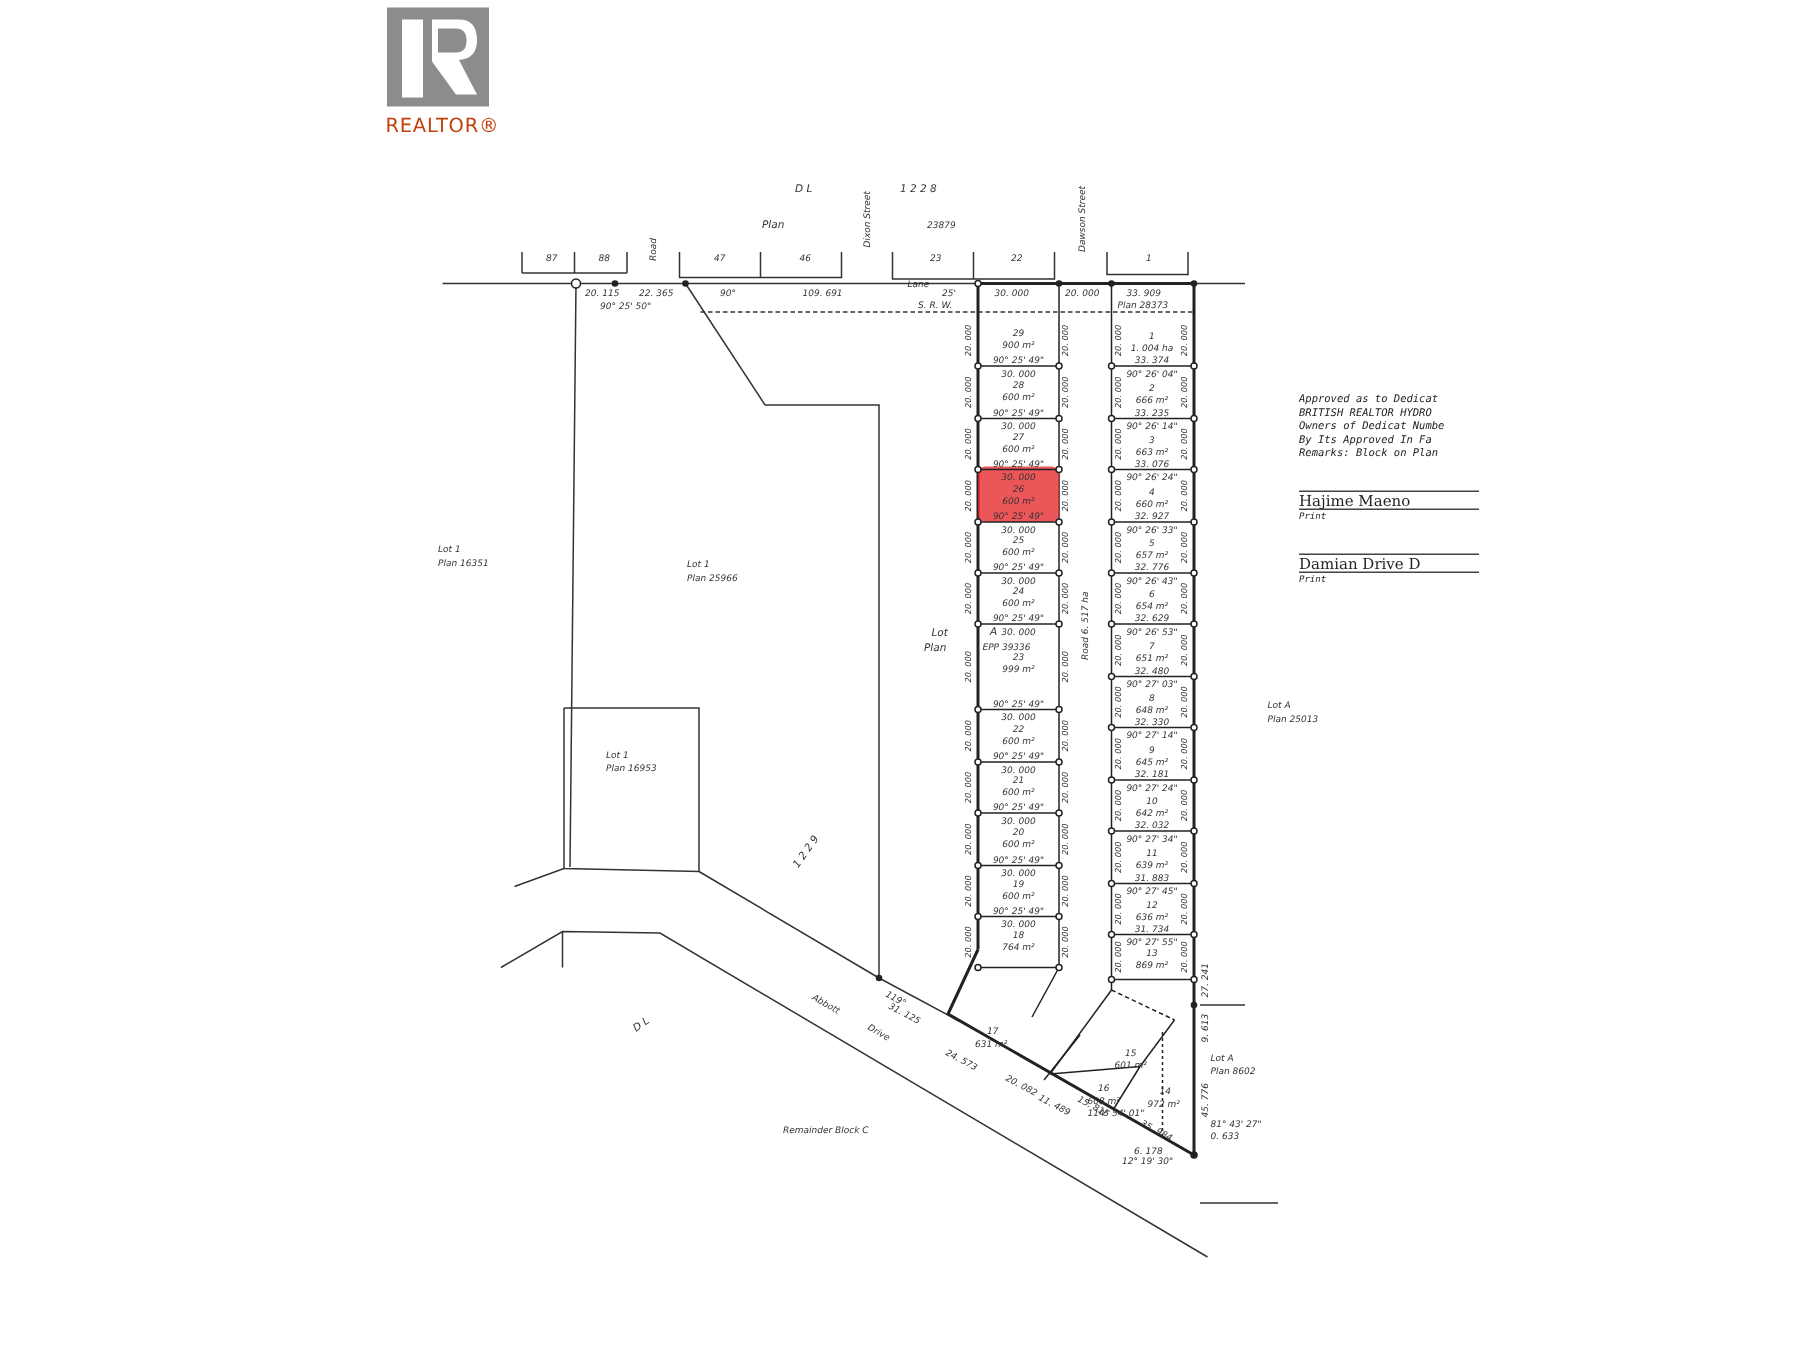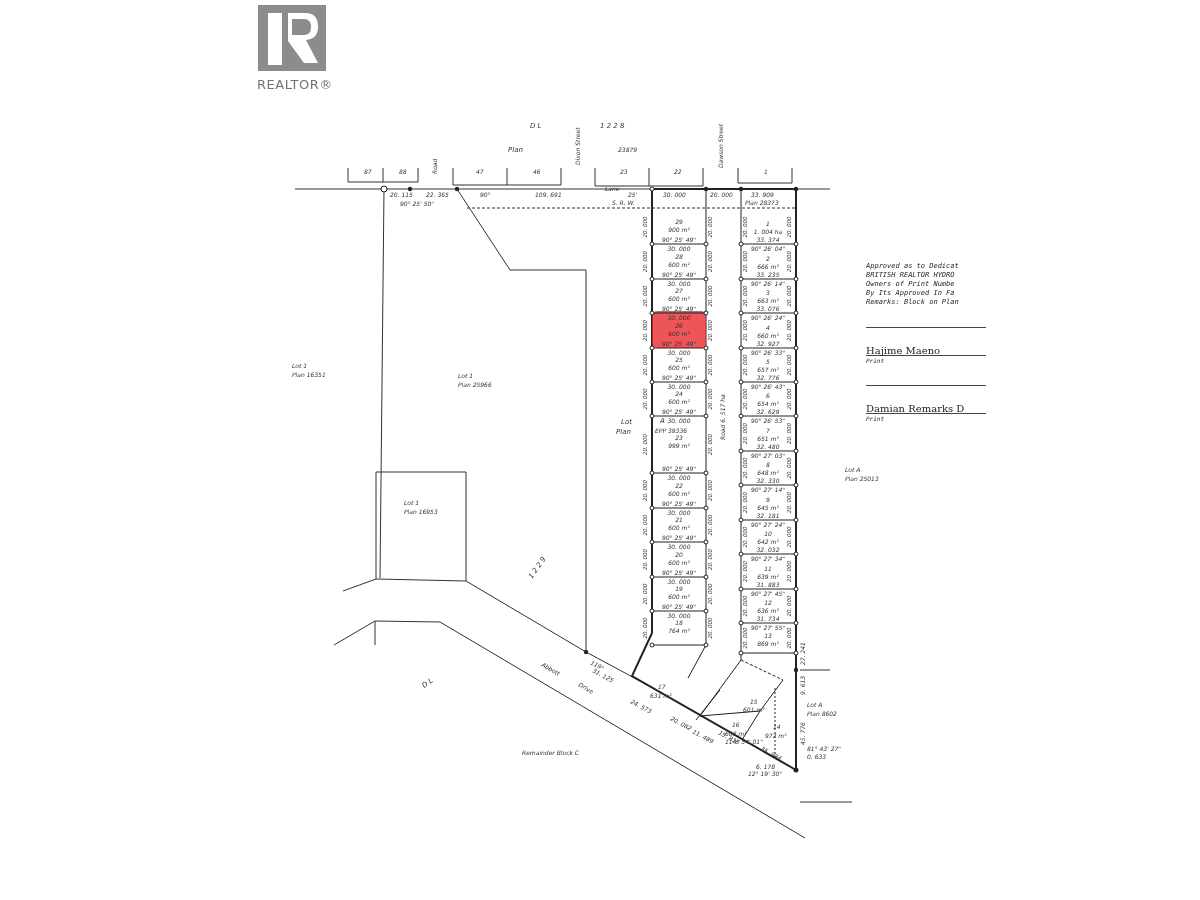--- a/index.html
+++ b/index.html
@@ -1,24 +1,24 @@
 <!DOCTYPE html>
 <html><head>
 <meta charset="utf-8">
 <style>
   html, body { margin:0; padding:0; background:#ffffff; }
   body { width:1200px; height:900px; position:relative; overflow:hidden; font-family:"DejaVu Sans", sans-serif; }
   .logo { position:absolute; left:257px; top:5px; width:70px; height:90px; }
   .logo-box { position:absolute; left:1px; top:0; width:68px; height:66px; background:#8c8c8c; }
-  .logo-text { position:absolute; left:0; top:72px; font-size:13px; color:#737373; letter-spacing:0.5px; }
+  .logo-text { position:absolute; left:0; top:72px; font-size:13px; color:#c2410c; letter-spacing:0.5px; }
   svg.plan { position:absolute; left:0; top:0; }
   svg.plan text { font-family:"DejaVu Sans", sans-serif; font-style:italic; fill:#333; }
   .sig { position:absolute; left:866px; top:262px; width:120px; font-size:7px; color:#222; font-style:italic; line-height:9px; font-family:"DejaVu Sans Mono", monospace; overflow:hidden; }
   .sig .line { white-space:nowrap; }
-  .sig .name { font-family:"DejaVu Serif", serif; font-size:10px; font-style:normal; margin-top:18px; border-bottom:1px solid #444; width:120px; }
+  .sig .name { font-family:"DejaVu Serif", serif; font-size:10px; font-style:normal; margin-top:2px; border-bottom:1px solid #444; width:120px; }
   .sig .print { font-size:6px; }
   .sig .scrawl { height:20px; border-bottom:1px solid #444; width:120px; }
 </style>
 </head>
 <body>
 
 <div class="logo">
   <div class="logo-box">
     <svg width="68" height="66" viewBox="0 0 68 66">
       <rect x="10" y="8" width="14" height="52" fill="#fff"></rect>
@@ -397,22 +397,22 @@
     <circle cx="796" cy="189" r="2.2"></circle>
     <circle cx="586" cy="652" r="2.2"></circle>
     <circle cx="796" cy="770" r="2.5"></circle>
     <circle cx="796" cy="670" r="2.2"></circle>
   </g>
 </svg>
 
 <div class="sig">
   <div class="line">Approved as to Dedicat</div>
   <div class="line">BRITISH REALTOR HYDRO</div>
-  <div class="line">Owners of Print Numbe</div>
+  <div class="line">Owners of Dedicat Numbe</div>
   <div class="line">By Its Approved In Fa</div>
   <div class="line">Remarks: Block on Plan</div>
   <div class="scrawl"></div>
   <div class="name">Hajime Maeno</div>
   <div class="print">Print</div>
   <div class="scrawl"></div>
-  <div class="name">Damian Remarks D</div>
+  <div class="name">Damian Drive D</div>
   <div class="print">Print</div>
 </div>
 
 </body></html>

